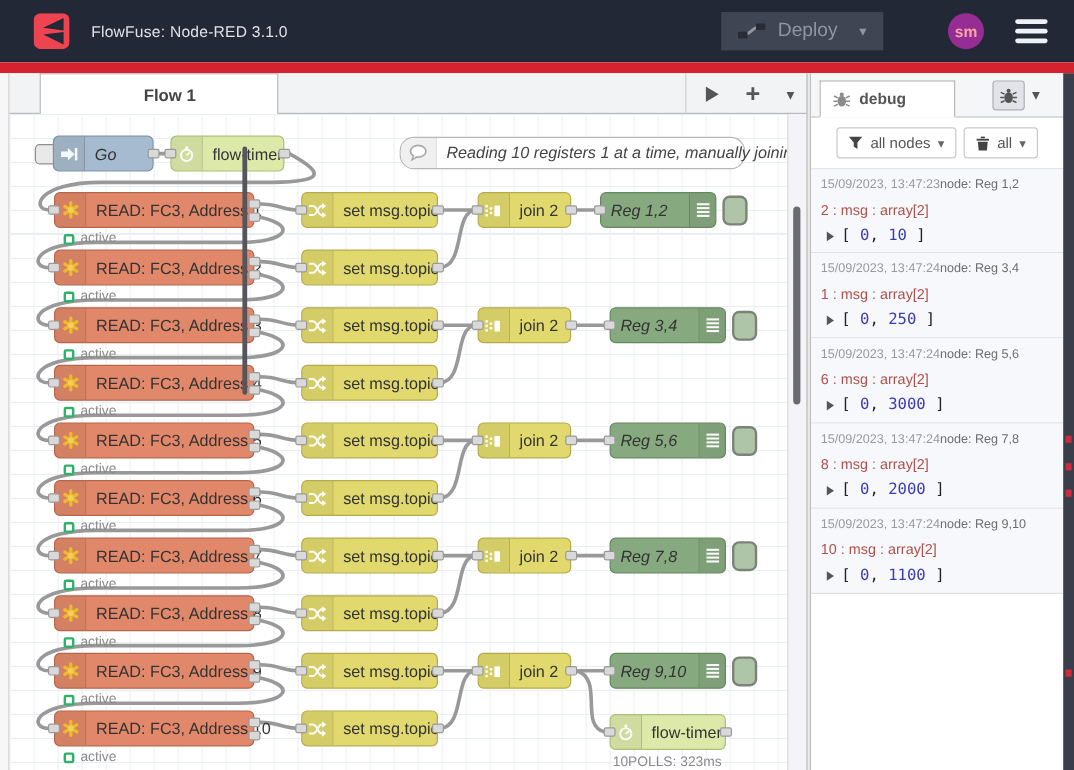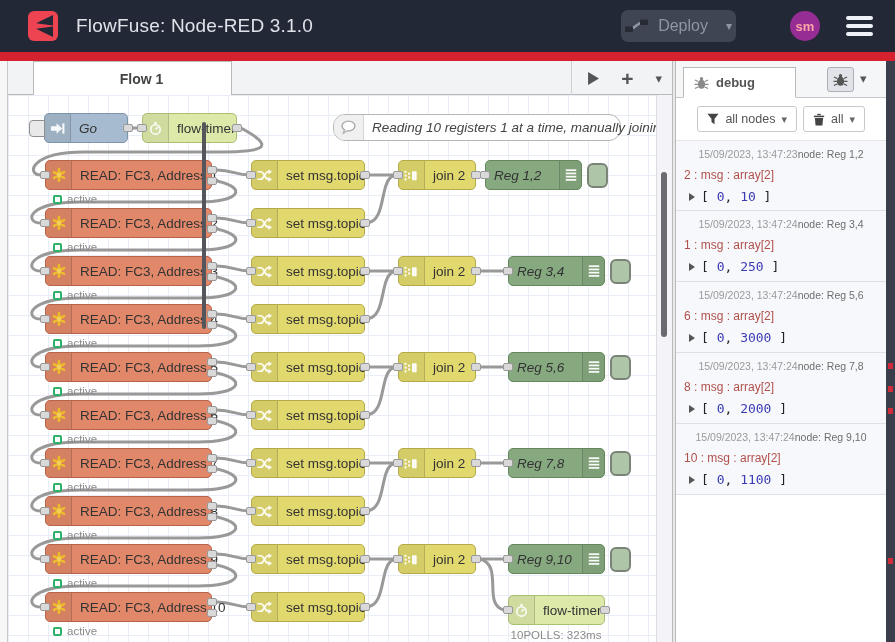--- a/index.html
+++ b/index.html
@@ -4,24 +4,24 @@
 <style>
   * { margin:0; padding:0; box-sizing:border-box; }
   html,body { width:895px; height:642px; overflow:hidden; background:#fff;
     font-family:"Liberation Sans", sans-serif; }
   #app { position:relative; width:895px; height:642px; background:#fff; overflow:hidden; }
 
   
   .header { position:absolute; left:0; top:0; width:895px; height:52px; background:#232836;
     display:flex; align-items:center; padding:0 20px; }
   .logo { width:30px; height:30px; margin-left:8px; flex:0 0 auto; }
-  .app-title { color:#dfe3e9; font-size:19px; margin-left:18px; letter-spacing:.2px; }
+  .app-title { color:#dfe3e9; font-size:13px; margin-left:18px; letter-spacing:.2px; }
   .hd-right { margin-left:auto; display:flex; align-items:center; gap:24px; }
-  .deploy-btn { height:32px; background:#3f4552; border-radius:7px; display:flex; align-items:center;
-    padding:0 4px; gap:10px; color:#8f96a1; font-size:16px; cursor:pointer; }
+  .deploy-btn { height:32px; background:#3f4552; border-radius:0; display:flex; align-items:center;
+    padding:0 14px; gap:10px; color:#8f96a1; font-size:16px; cursor:pointer; }
   .deploy-btn .chev { font-size:12px; color:#8f96a1; margin-left:8px; }
   .avatar { width:30px; height:30px; border-radius:50%; background:#962d94; color:#fca5a5;
     font-size:13px; font-weight:bold; display:flex; align-items:center; justify-content:center;margin-left:30px; }
   .burger { display:flex; flex-direction:column; gap:4px; cursor:pointer; padding:2px; }
   .burger i { display:block; width:27px; height:4px; background:#eef1f6; border-radius:2px; }
   .red-band { position:absolute; left:0; top:52px; width:895px; height:9px; background:#d6212f; }
 
   
   .palette-stub { position:absolute; left:0; top:61px; width:8px; height:581px; background:#f7f7f7;
     border-right:1px solid #c9c9c9; }
@@ -93,21 +93,21 @@
     justify-content:center; cursor:pointer; }
   .sb-chev { position:absolute; left:184px; top:10px; color:#555; font-size:13px; cursor:pointer; }
   .sb-filter { height:42px; display:flex; align-items:center; justify-content:flex-end; gap:6px;
     padding-right:21px; }
   .sb-btn { height:26px; background:#fff; border:1px solid #c9c9c9; border-radius:3px; display:flex;
     align-items:center; gap:6px; padding:0 9px; font-size:12.5px; color:#555; cursor:pointer; }
   .sb-btn .chev { font-size:11px; color:#666; }
   .msg { height:71px; background:#f7f8fc; border-bottom:1px solid #dfe0e6; padding:7px 8px 0 8px;
     overflow:hidden; }
   .msg:first-child { border-top:1px solid #e6e6ea; }
-  .m-row1 { display:flex; justify-content:center; font-size:10.5px; }
+  .m-row1 { display:flex; justify-content:flex-start; font-size:10.5px; }
   .m-ts { color:#9a9a9a; }
   .m-node { color:#6e6e6e; }
   .m-meta { margin-top:8px; font-size:12px; color:#b0504a; }
   .m-val { margin-top:7px; display:flex; align-items:center; gap:6px; padding-left:5px; }
   .m-caret { width:0; height:0; border-left:6px solid #555; border-top:4.5px solid transparent;
     border-bottom:4.5px solid transparent; cursor:pointer; }
   .m-json { font-family:"DejaVu Sans Mono", monospace; font-size:13px; color:#222; }
   .m-json .num { color:#3b3bb3; }
   .sb-scroll-thumb { position:absolute; left:202px; top:122px; width:4px; height:207px;
     background:#55565c; border-radius:2px; cursor:pointer; }
@@ -286,21 +286,21 @@
               <rect x="4.4" y="5" width="2.2" height="2.2"></rect>
               <rect x="4.4" y="9" width="2.2" height="2.2"></rect>
               <rect x="8.5" y="3.5" width="5" height="9.5" rx="0.8"></rect>
             </g>
           </svg>
         </div>
         <span class="lbl">join 2</span>
         <div class="port p-in"></div>
         <div class="port p-out"></div>
       </div>
-      <div class="node n-debug" style="left: 477px; top: 65px; width: 97px;">
+      <div class="node n-debug" style="left: 492px; top: 65px; width: 97px;">
         <span class="lbl italic">Reg 1,2</span>
         <div class="icon-box right">
           <svg width="14" height="14" viewBox="0 0 16 16">
             <g fill="#fff" opacity="0.95">
               <rect x="2" y="1.5" width="12" height="2"></rect>
               <rect x="2" y="5.2" width="12" height="2"></rect>
               <rect x="2" y="8.9" width="12" height="2"></rect>
               <rect x="2" y="12.6" width="12" height="2"></rect>
             </g>
           </svg>

